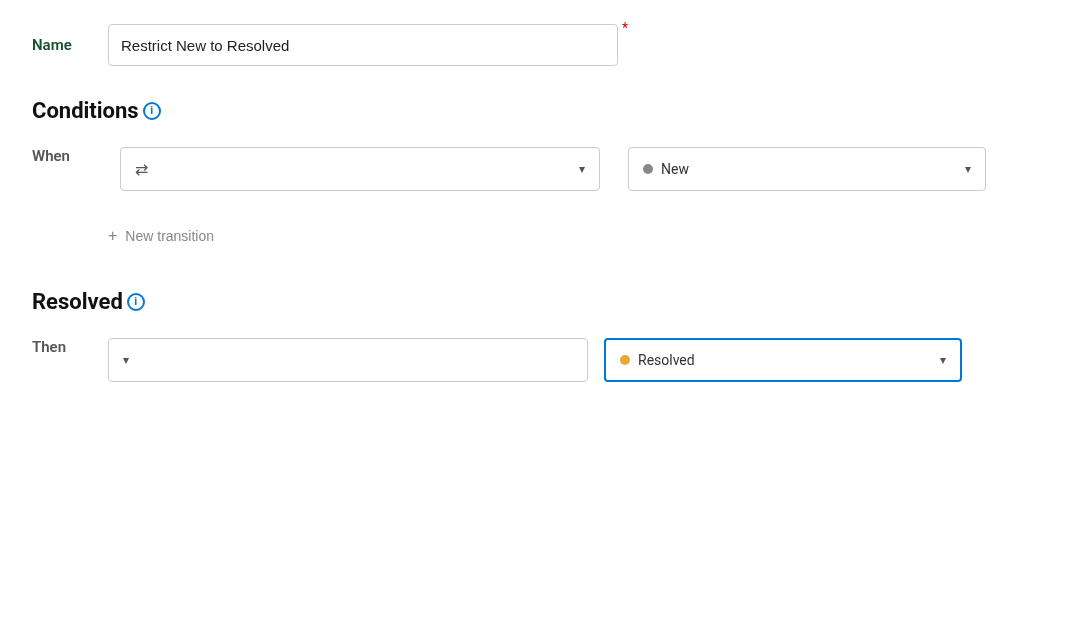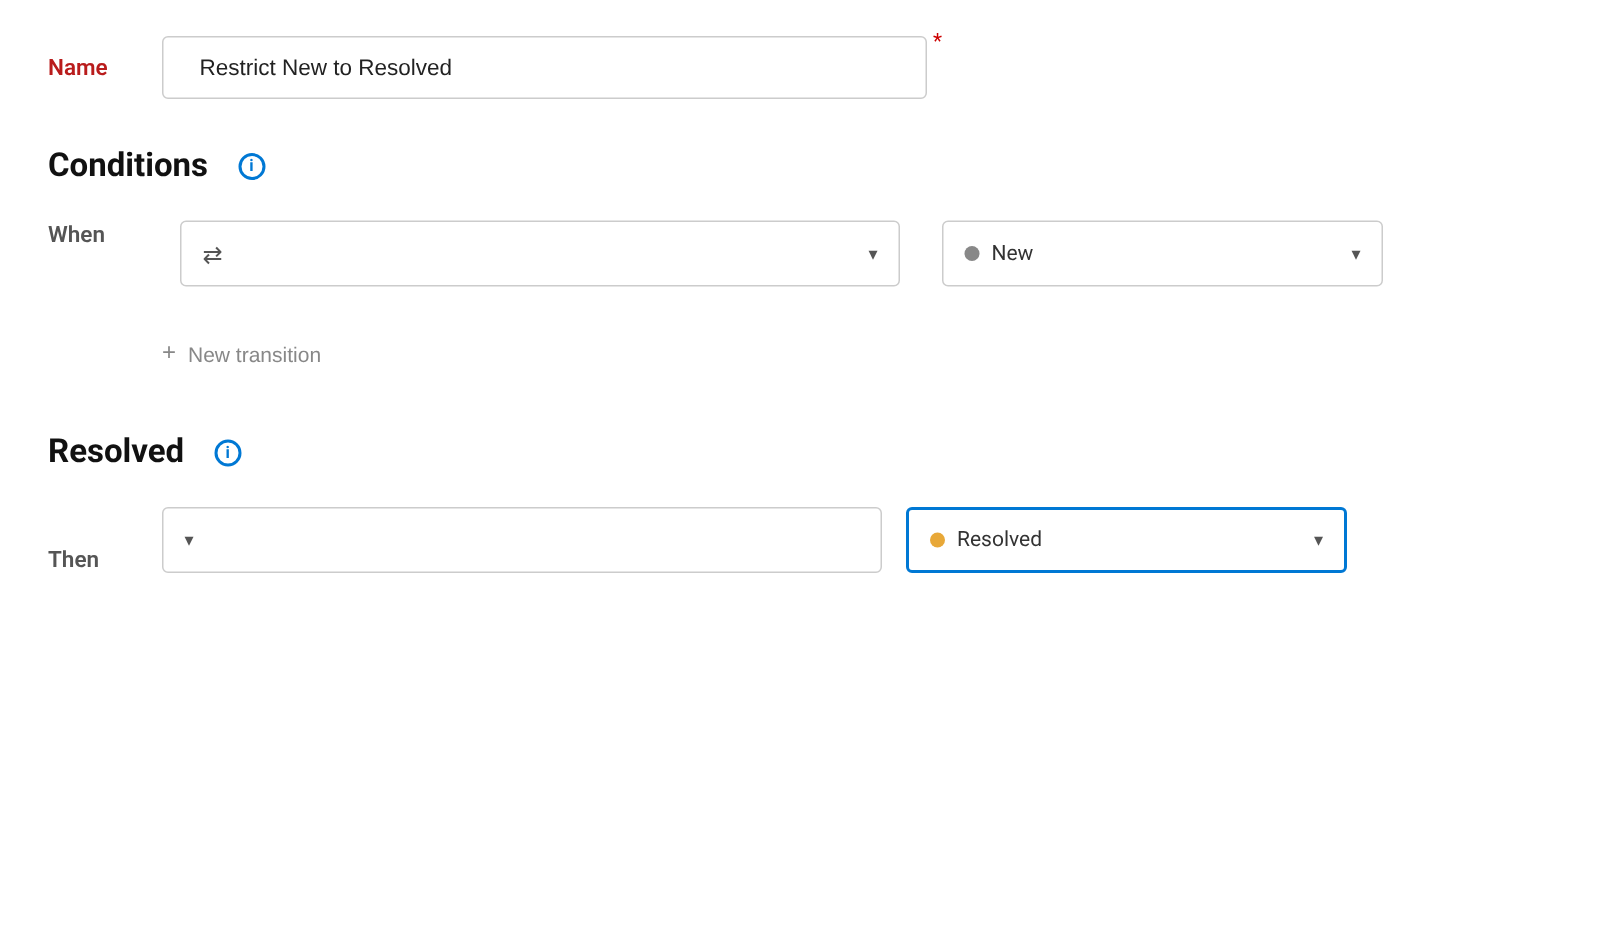--- a/index.html
+++ b/index.html
@@ -26,52 +26,52 @@
       display: flex;
       align-items: center;
       gap: 16px;
       margin-bottom: 32px;
       position: relative;
     }
 
     .field-label {
       font-size: 15px;
       font-weight: 600;
-      color: #b91c1c;
+      color: #14532d;
       min-width: 60px;
     }
 
     .name-input-wrapper {
       position: relative;
     }
 
     .name-input {
       width: 510px;
       height: 42px;
       border: 1px solid #cccccc;
       border-radius: 4px;
-      padding: 0 24px;
+      padding: 0 12px;
       font-size: 15px;
       color: #222222;
       outline: none;
     }
 
     .required-asterisk {
       color: #cc0000;
       font-size: 14px;
       position: absolute;
       top: -4px;
       right: -10px;
     }
 
     
     .section-header {
       display: flex;
       align-items: center;
-      gap: 20px;
+      gap: 4px;
       margin-bottom: 24px;
     }
 
     .section-title {
       font-size: 22px;
       font-weight: 700;
       color: #111111;
     }
 
     .info-icon {
@@ -118,21 +118,21 @@
       cursor: pointer;
       background: #ffffff;
       gap: 10px;
     }
 
     .dropdown-main {
       width: 480px;
     }
 
     .dropdown-secondary {
-      width: 294px;
+      width: 358px;
     }
 
     .dropdown-secondary-active {
       border: 2px solid #0078d4;
     }
 
     .dropdown-content {
       display: flex;
       align-items: center;
       gap: 8px;
@@ -189,21 +189,21 @@
       color: #888888;
     }
 
     
     .actions-section {
       margin-top: 16px;
     }
 
     .then-row {
       display: flex;
-      align-items: flex-end;
+      align-items: flex-start;
       gap: 16px;
     }
   </style>
 </head>
 <body>
 
 <div class="page-container">
 
   <div class="name-section">
     <span class="field-label">Name</span>

